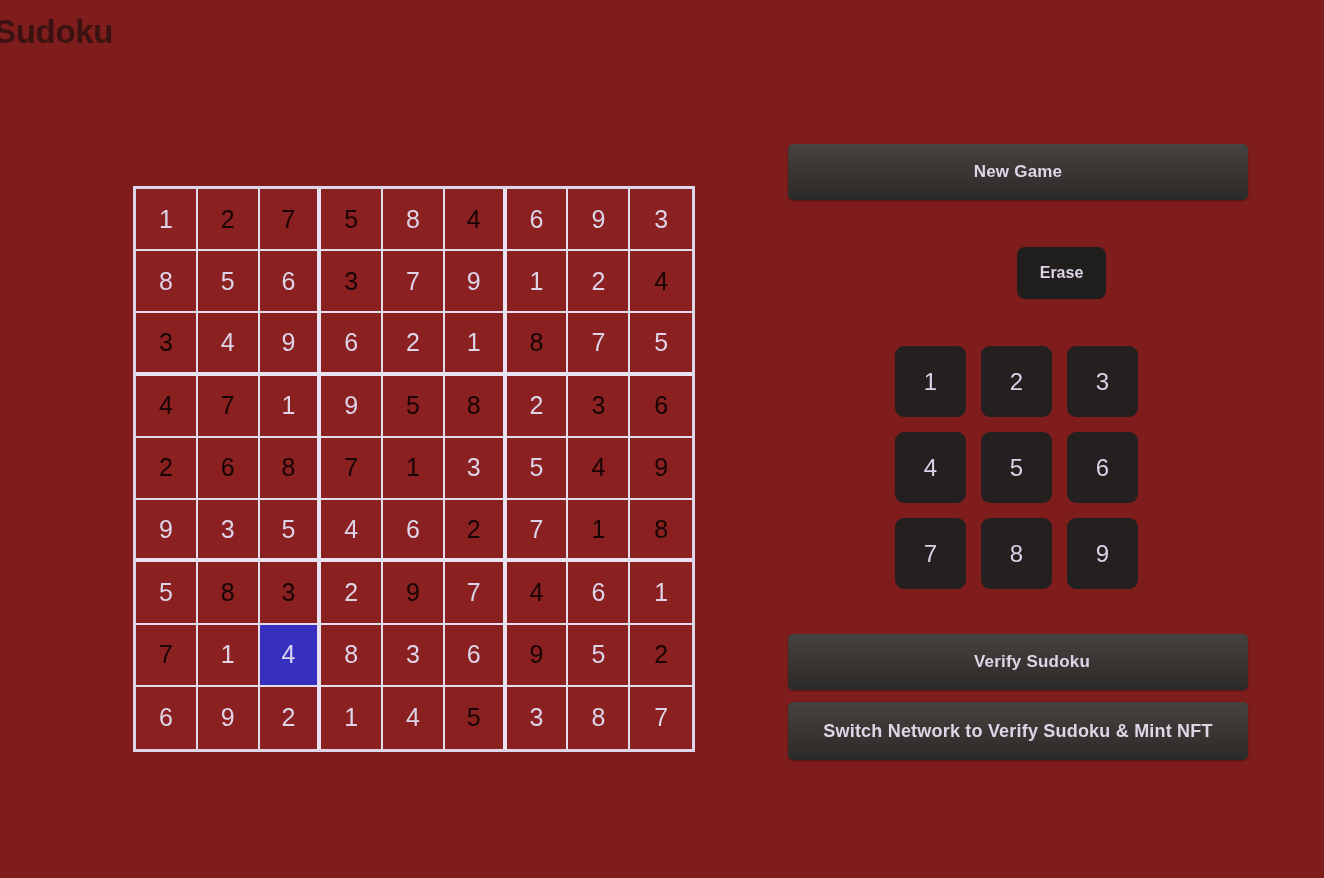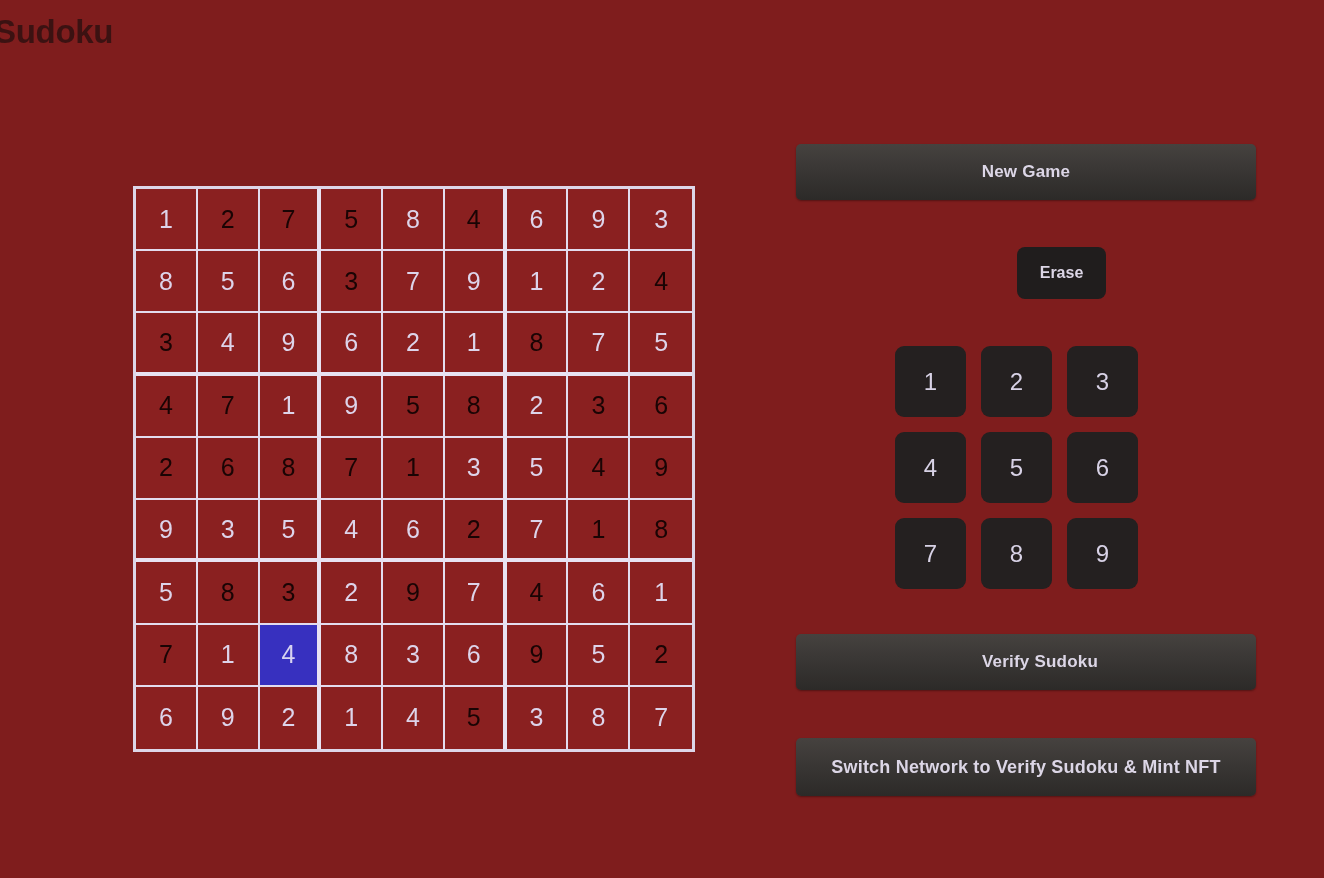--- a/index.html
+++ b/index.html
@@ -94,21 +94,20 @@
     border: none;
     border-radius: 5px;
     background: linear-gradient(to bottom, #46423f 0%, #3b3836 40%, #2c2a28 100%);
     color: #dcd6e6;
     font-family: "Liberation Sans", "DejaVu Sans", sans-serif;
     font-size: 17px;
     font-weight: 700;
     letter-spacing: 0.2px;
     cursor: pointer;
     box-shadow: 0 1px 2px rgba(0,0,0,0.35);
-    margin-left: 8px;
   }
 
   #new-game-button { position: absolute; left: 0; top: 0; }
 
   #erase-button {
     position: absolute;
     left: 185px;
     top: 103px;
     width: 89px;
     height: 52px;
@@ -146,21 +145,21 @@
     display: flex;
     align-items: center;
     justify-content: center;
   }
 
   #verify-button { position: absolute; left: 0; top: 490px; padding-left: 28px; }
 
   #switch-network-button {
     position: absolute;
     left: 0;
-    top: 594px;
+    top: 558px;
     height: 58px;
     font-size: 18px;
   }
 </style>
 </head>
 <body>
 
 <div id="page-title">Sudoku</div>
 
 <div id="board-wrap">

